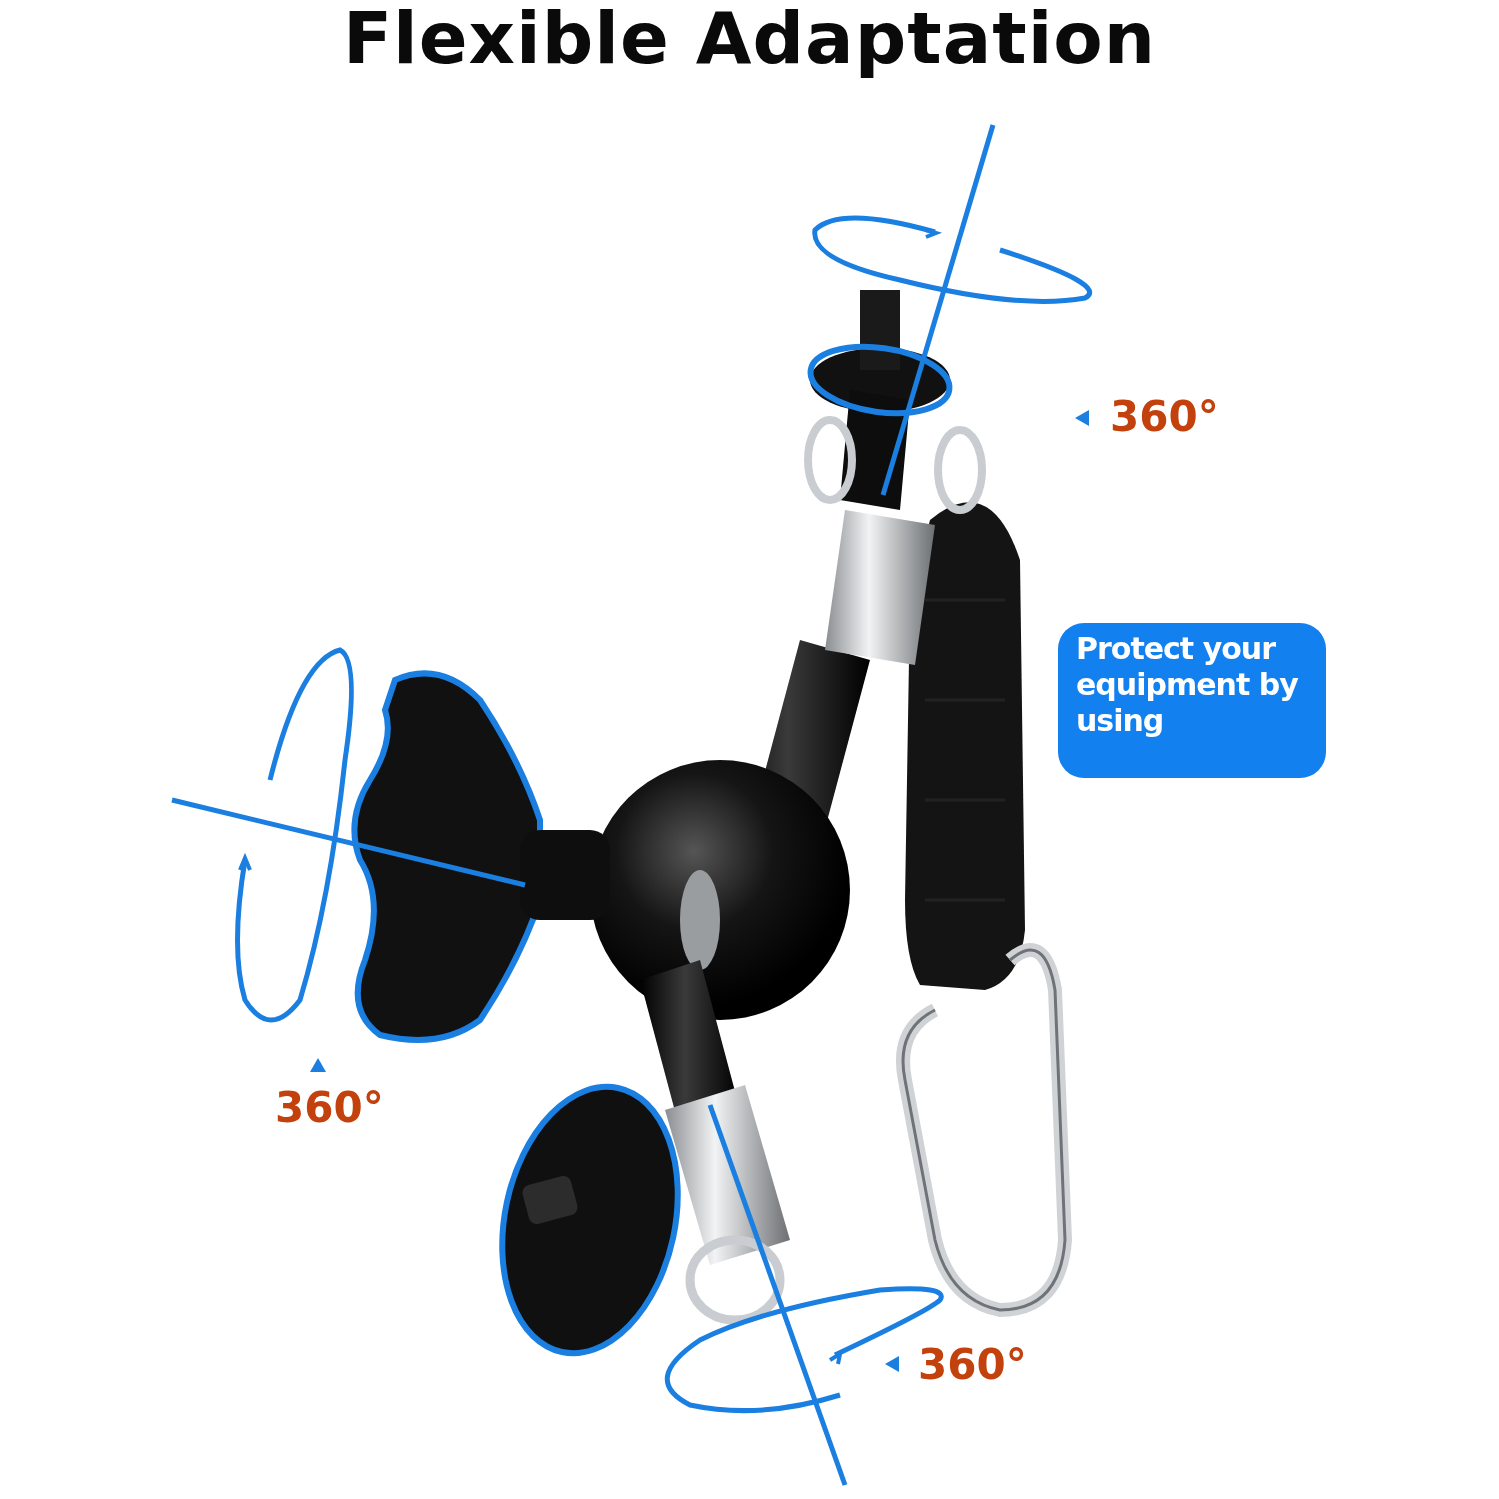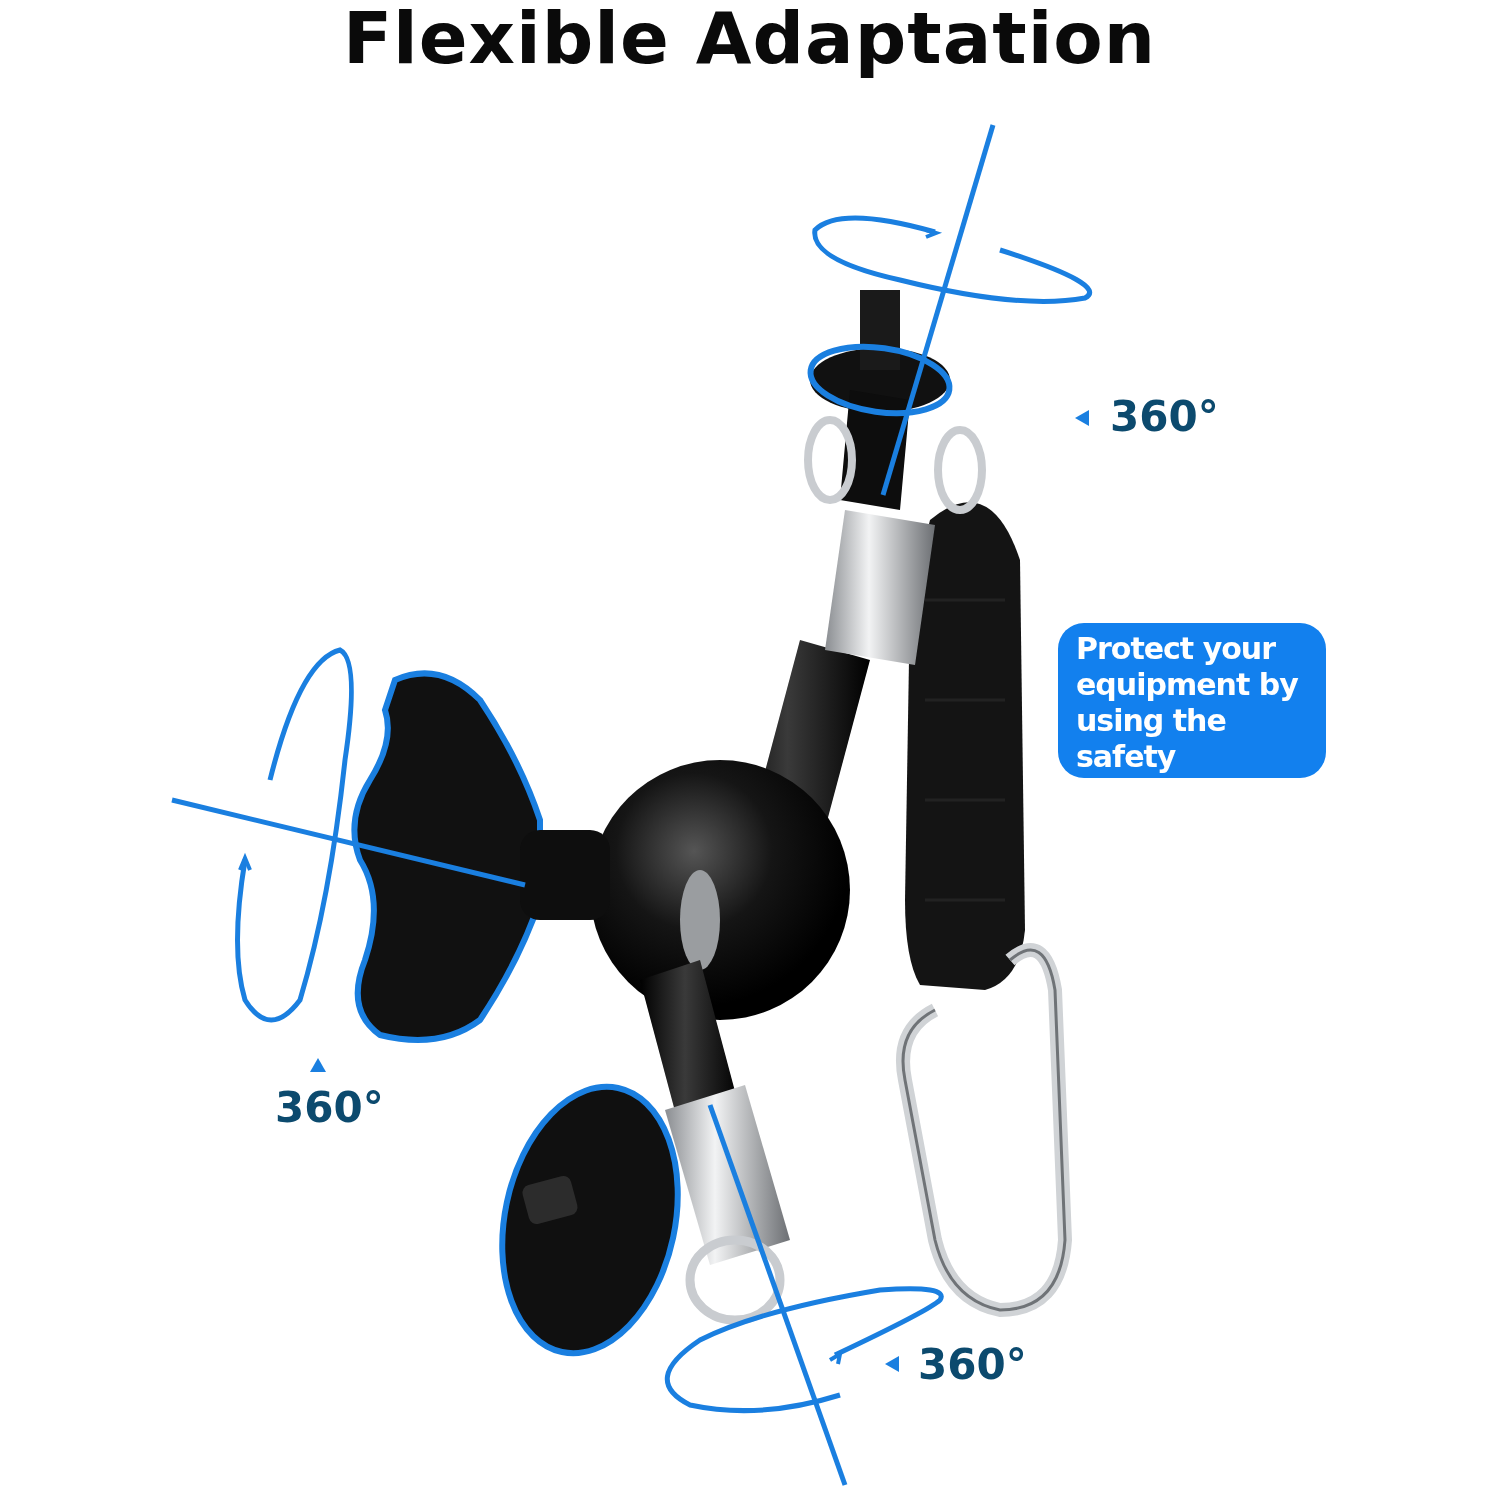--- a/index.html
+++ b/index.html
@@ -1,18 +1,18 @@
 <!DOCTYPE html>
 <html><head>
 <meta charset="utf-8">
 <style>
   html, body { margin:0; padding:0; background:#ffffff; }
   body { width:1499px; height:1499px; position:relative; overflow:hidden; font-family:"Liberation Sans", sans-serif; }
   .title { position:absolute; left:0; width:1499px; top:-4px; text-align:center; font-size:72px; font-weight:bold; color:#0a0a0a; letter-spacing:1px; font-family:"DejaVu Sans", sans-serif; }
-  .label360 { position:absolute; color:#0c4a6e; font-size:42px; font-weight:bold; font-family:"DejaVu Sans", sans-serif; }
+  .label360 { position:absolute; color:#c2410c; font-size:42px; font-weight:bold; font-family:"DejaVu Sans", sans-serif; }
   .tri { position:absolute; width:0; height:0; }
   .bubble { position:absolute; left:1058px; top:623px; width:268px; height:155px; background:#1280ee; border-radius:26px; color:#fff; box-sizing:border-box; padding:8px 6px 0 18px; font-size:30px; line-height:36px; font-weight:bold; font-family:"DejaVu Sans", sans-serif; letter-spacing:-1px; }
   svg.product { position:absolute; left:0; top:0; }
 </style>
 </head>
 <body>
 
 <div class="title">Flexible Adaptation</div>
 
 <svg class="product" width="1499" height="1499" viewBox="0 0 1499 1499">
@@ -92,15 +92,14 @@
 
 <div class="tri" style="left:310px;top:1058px;border-left:8px solid transparent;border-right:8px solid transparent;border-bottom:14px solid #1a7fe0;"></div>
 <div class="label360" style="left:275px;top:1083px;">360°</div>
 
 <div class="tri" style="left:885px;top:1356px;border-top:8px solid transparent;border-bottom:8px solid transparent;border-right:14px solid #1a7fe0;"></div>
 <div class="label360" style="left:918px;top:1340px;">360°</div>
 
 <div class="bubble">
   <div>Protect your</div>
   <div>equipment by</div>
-  <div>using the safety</div>
   <div>using</div>
 </div>
 
 </body></html>

